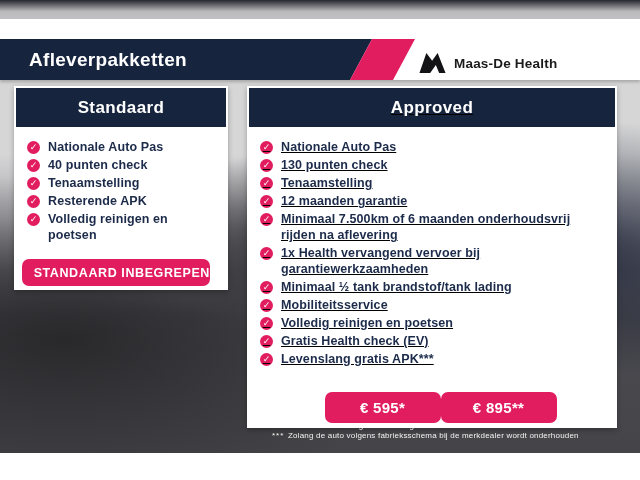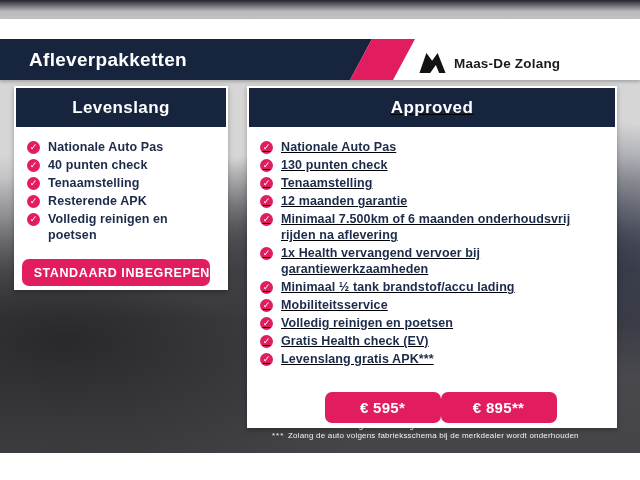--- a/index.html
+++ b/index.html
@@ -113,26 +113,26 @@
   <div class="navy-bar">
     <div class="header-title">Afleverpakketten</div>
   </div>
   <div class="pink-slash"></div>
   <div class="brand">
     <span>
       <svg width="27" height="22" viewBox="0 0 30 24" fill="#131315">
         <path d="M0.5 23 L8.2 1 L14.6 9.6 L20.7 1 L29.5 23 L22.4 23 L18.7 14.2 L12.4 23 Z"></path>
       </svg>
     </span>
-    <span class="brand-name">Maas-De Zolang</span>
+    <span class="brand-name">Maas-De Health</span>
   </div>
 </div>
 
 <div class="panel panel-standaard">
-  <div class="panel-header">Levenslang</div>
+  <div class="panel-header">Standaard</div>
   <div class="list">
     <div class="item">
         <span class="check">✓</span>
         <span>Nationale Auto Pas</span>
       </div>
     <div class="item">
         <span class="check">✓</span>
         <span>40 punten check</span>
       </div>
     <div class="item">
@@ -173,21 +173,21 @@
     <div class="item">
         <span class="check">✓</span>
         <span>Minimaal 7.500km of 6 maanden onderhoudsvrij rijden na aflevering</span>
       </div>
     <div class="item">
         <span class="check">✓</span>
         <span>1x Health vervangend vervoer bij garantiewerkzaamheden</span>
       </div>
     <div class="item">
         <span class="check">✓</span>
-        <span>Minimaal ½ tank brandstof/accu lading</span>
+        <span>Minimaal ½ tank brandstof/tank lading</span>
       </div>
     <div class="item">
         <span class="check">✓</span>
         <span>Mobiliteitsservice</span>
       </div>
     <div class="item">
         <span class="check">✓</span>
         <span>Volledig reinigen en poetsen</span>
       </div>
     <div class="item">

